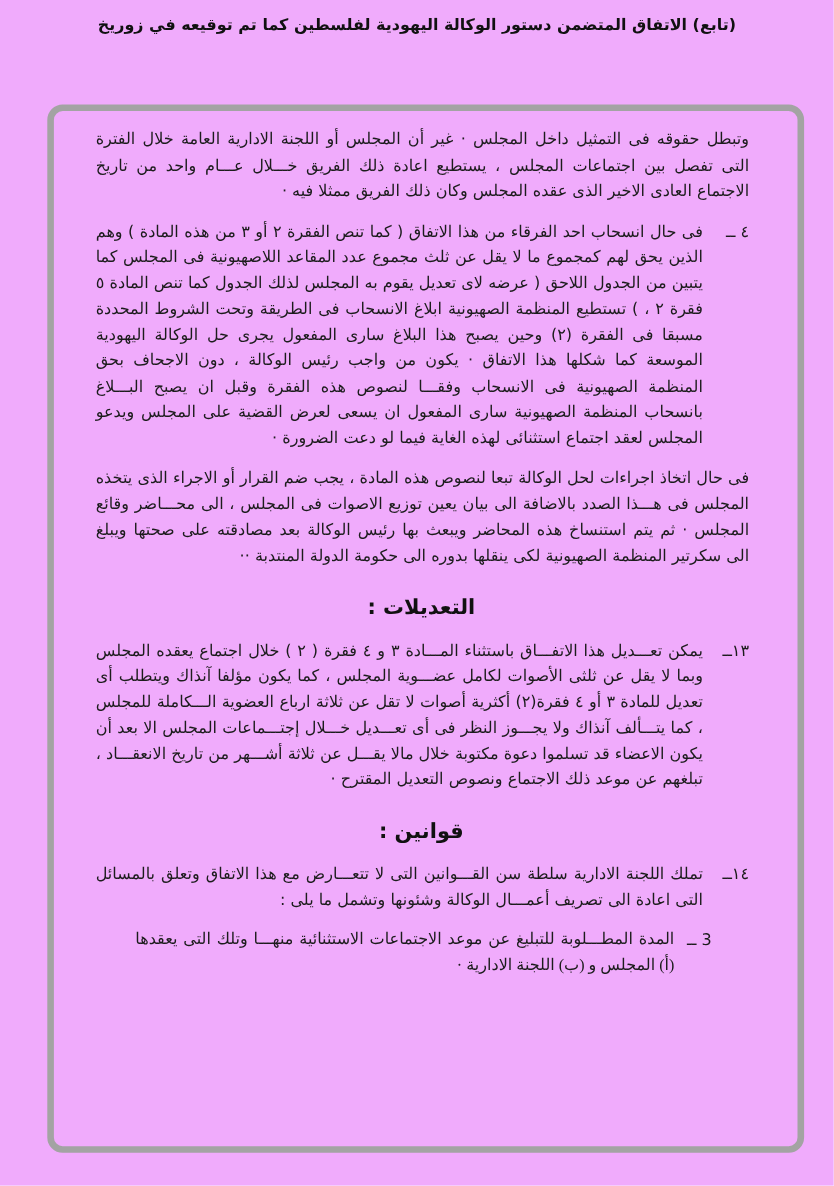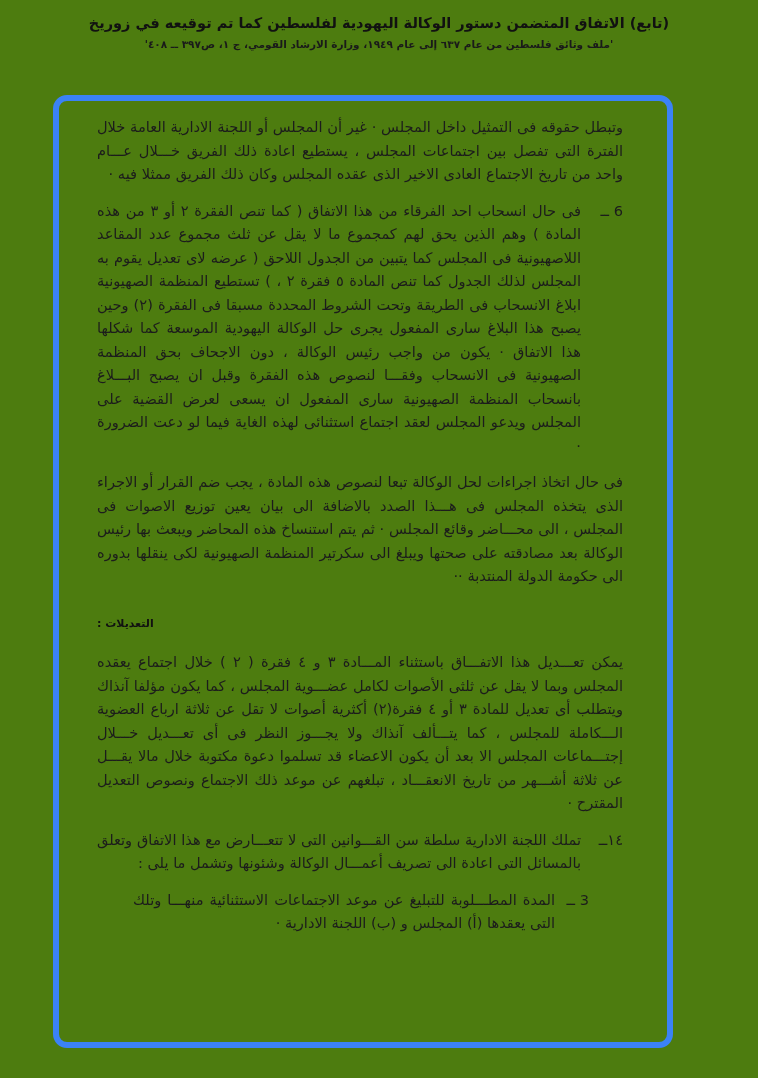--- a/index.html
+++ b/index.html
@@ -1,19 +1,19 @@
 <!DOCTYPE html>
 <html lang="ar"><head>
 <meta charset="utf-8">
 <style>
   html,body{margin:0;padding:0;background:#ffffff;}
   .page{
     position:relative;
     width:758px;height:1078px;
-    background:#4d7c0f;
+    background:#f0abfc;
     font-family:"DejaVu Sans",sans-serif;
     color:#1c1c1c;
     overflow:hidden;
   }
   
   .doc-header{
     position:absolute;top:12px;left:0;right:0;
     text-align:center;direction:rtl;
   }
   .doc-title{
@@ -22,24 +22,24 @@
     color:#111;
   }
   .doc-citation{
     margin-top:3px;
     font-size:10.5px;font-weight:bold;
     color:#1a1a1a;
   }
   
   .frame{
     position:absolute;
-    left:53px;top:95px;
-    width:620px;height:953px;
+    left:43px;top:95px;
+    width:688px;height:953px;
     box-sizing:border-box;
-    border:6px solid #3b82f6;
+    border:6px solid #a3a3a3;
     border-radius:14px;
     padding:14px 44px 10px 38px;
     direction:rtl;
     overflow:hidden;
   }
   .body-text{
     font-size:14.6px;
     line-height:23.5px;
     text-align:justify;
     color:#1c1c1c;
@@ -52,61 +52,62 @@
   .item .num{
     flex:0 0 42px;
     white-space:nowrap;
   }
   .item .txt{
     flex:1;
     text-align:justify;
   }
   .section-heading{
     margin:24px 2px 15px 0;
-    font-size:11px;
+    font-size:19px;
     font-weight:bold;
-    text-align:left;
+    text-align:center;
     color:#111;
   }
   .subitem{
     display:flex;
     margin:2px 34px 0 0;
   }
   .subitem .num{flex:0 0 34px;white-space:nowrap;}
-  .subitem .txt{flex:1;text-align:justify;padding-left:36px;}
+  .subitem .txt{flex:1;text-align:justify;padding-left:36px;font-family:Liberation Serif, serif;}
 </style>
 </head>
 <body>
 
 <div class="page">
 
   <header class="doc-header">
     <h1 class="doc-title">(تابع) الاتفاق المتضمن دستور الوكالة اليهودية لفلسطين كما تم توقيعه في زوريخ</h1>
-    <div class="doc-citation">'ملف وثائق فلسطين من عام ٦٣٧ إلى عام ١٩٤٩، وزارة الارشاد القومي، ج ١، ص٣٩٧ ــ ٤٠٨'</div>
   </header>
 
   <div class="frame body-text">
 
     <p class="cont">وتبطل حقوقه فى التمثيل داخل المجلس · غير أن المجلس أو اللجنة الادارية العامة خلال الفترة التى تفصل بين اجتماعات المجلس ، يستطيع اعادة ذلك الفريق خـــلال عـــام واحد من تاريخ الاجتماع العادى الاخير الذى عقده المجلس وكان ذلك الفريق ممثلا فيه ·</p>
 
     <div class="item">
-      <span class="num">6 ــ</span>
+      <span class="num">٤ ــ</span>
       <span class="txt">فى حال انسحاب احد الفرقاء من هذا الاتفاق ( كما تنص الفقرة ٢ أو ٣ من هذه المادة ) وهم الذين يحق لهم كمجموع ما لا يقل عن ثلث مجموع عدد المقاعد اللاصهيونية فى المجلس كما يتبين من الجدول اللاحق ( عرضه لاى تعديل يقوم به المجلس لذلك الجدول كما تنص المادة ٥ فقرة ٢ ، ) تستطيع المنظمة الصهيونية ابلاغ الانسحاب فى الطريقة وتحت الشروط المحددة مسبقا فى الفقرة (٢) وحين يصبح هذا البلاغ سارى المفعول يجرى حل الوكالة اليهودية الموسعة كما شكلها هذا الاتفاق · يكون من واجب رئيس الوكالة ، دون الاجحاف بحق المنظمة الصهيونية فى الانسحاب وفقـــا لنصوص هذه الفقرة وقبل ان يصبح البـــلاغ بانسحاب المنظمة الصهيونية سارى المفعول ان يسعى لعرض القضية على المجلس ويدعو المجلس لعقد اجتماع استثنائى لهذه الغاية فيما لو دعت الضرورة ·</span>
     </div>
 
     <div class="item">
       <span class="txt">فى حال اتخاذ اجراءات لحل الوكالة تبعا لنصوص هذه المادة ، يجب ضم القرار أو الاجراء الذى يتخذه المجلس فى هـــذا الصدد بالاضافة الى بيان يعين توزيع الاصوات فى المجلس ، الى محـــاضر وقائع المجلس · ثم يتم استنساخ هذه المحاضر ويبعث بها رئيس الوكالة بعد مصادقته على صحتها ويبلغ الى سكرتير المنظمة الصهيونية لكى ينقلها بدوره الى حكومة الدولة المنتدبة ··</span>
     </div>
 
     <h2 class="section-heading">التعديلات :</h2>
 
     <div class="item">
+      <span class="num">١٣ــ</span>
       <span class="txt">يمكن تعـــديل هذا الاتفـــاق باستثناء المـــادة ٣ و ٤ فقرة ( ٢ ) خلال اجتماع يعقده المجلس وبما لا يقل عن ثلثى الأصوات لكامل عضـــوية المجلس ، كما يكون مؤلفا آنذاك ويتطلب أى تعديل للمادة ٣ أو ٤ فقرة(٢) أكثرية أصوات لا تقل عن ثلاثة ارباع العضوية الـــكاملة للمجلس ، كما يتـــألف آنذاك ولا يجـــوز النظر فى أى تعـــديل خـــلال إجتـــماعات المجلس الا بعد أن يكون الاعضاء قد تسلموا دعوة مكتوبة خلال مالا يقـــل عن ثلاثة أشـــهر من تاريخ الانعقـــاد ، تبلغهم عن موعد ذلك الاجتماع ونصوص التعديل المقترح ·</span>
     </div>
 
+    <h2 class="section-heading">قوانين :</h2>
 
     <div class="item">
       <span class="num">١٤ــ</span>
       <span class="txt">تملك اللجنة الادارية سلطة سن القـــوانين التى لا تتعـــارض مع هذا الاتفاق وتعلق بالمسائل التى اعادة الى تصريف أعمـــال الوكالة وشئونها وتشمل ما يلى :</span>
     </div>
 
     <div class="subitem">
       <span class="num">3 ــ</span>
       <span class="txt">المدة المطـــلوبة للتبليغ عن موعد الاجتماعات الاستثنائية منهـــا وتلك التى يعقدها (أ) المجلس و (ب) اللجنة الادارية ·</span>
     </div>

